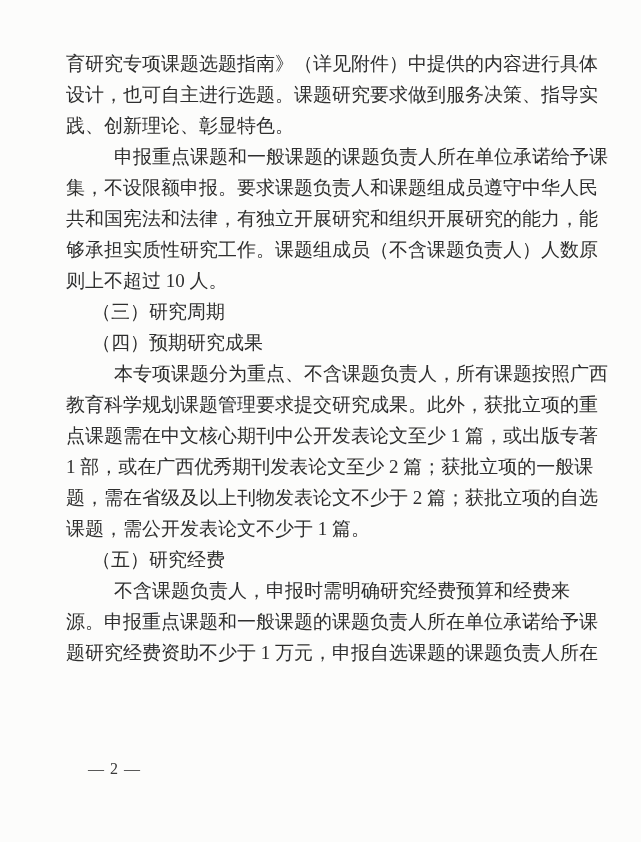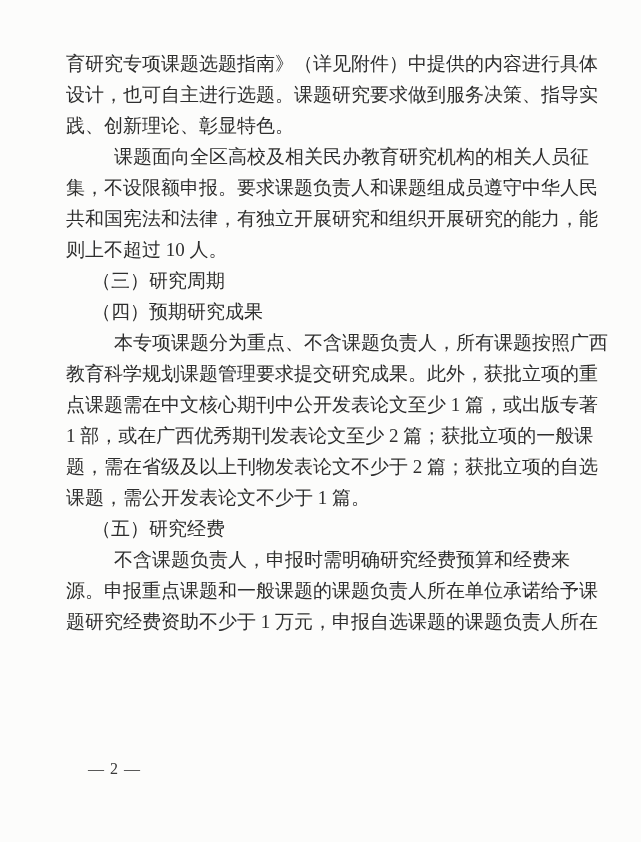--- a/index.html
+++ b/index.html
@@ -53,26 +53,27 @@
 <div class="page">
   <div class="textblock">
 
       <div class="line">育研究专项课题选题指南》（详见附件）中提供的内容进行具体</div>
 
       <div class="line">设计，也可自主进行选题。课题研究要求做到服务决策、指导实</div>
 
       <div class="line">践、创新理论、彰显特色。</div>
 
 
-      <div class="line indent">课题面向全区高校及相关民办教育研究机构的相关人员征</div>
+      <div class="line indent">申报重点课题和一般课题的课题负责人所在单位承诺给予课</div>
 
       <div class="line">集，不设限额申报。要求课题负责人和课题组成员遵守中华人民</div>
 
       <div class="line">共和国宪法和法律，有独立开展研究和组织开展研究的能力，能</div>
 
+      <div class="line">够承担实质性研究工作。课题组成员（不含课题负责人）人数原</div>
 
       <div class="line">则上不超过 10 人。</div>
 
       <div class="line heading">（三）研究周期</div>
 
 
       <div class="line heading">（四）预期研究成果</div>
 
       <div class="line indent">本专项课题分为重点、不含课题负责人，所有课题按照广西</div>
 

